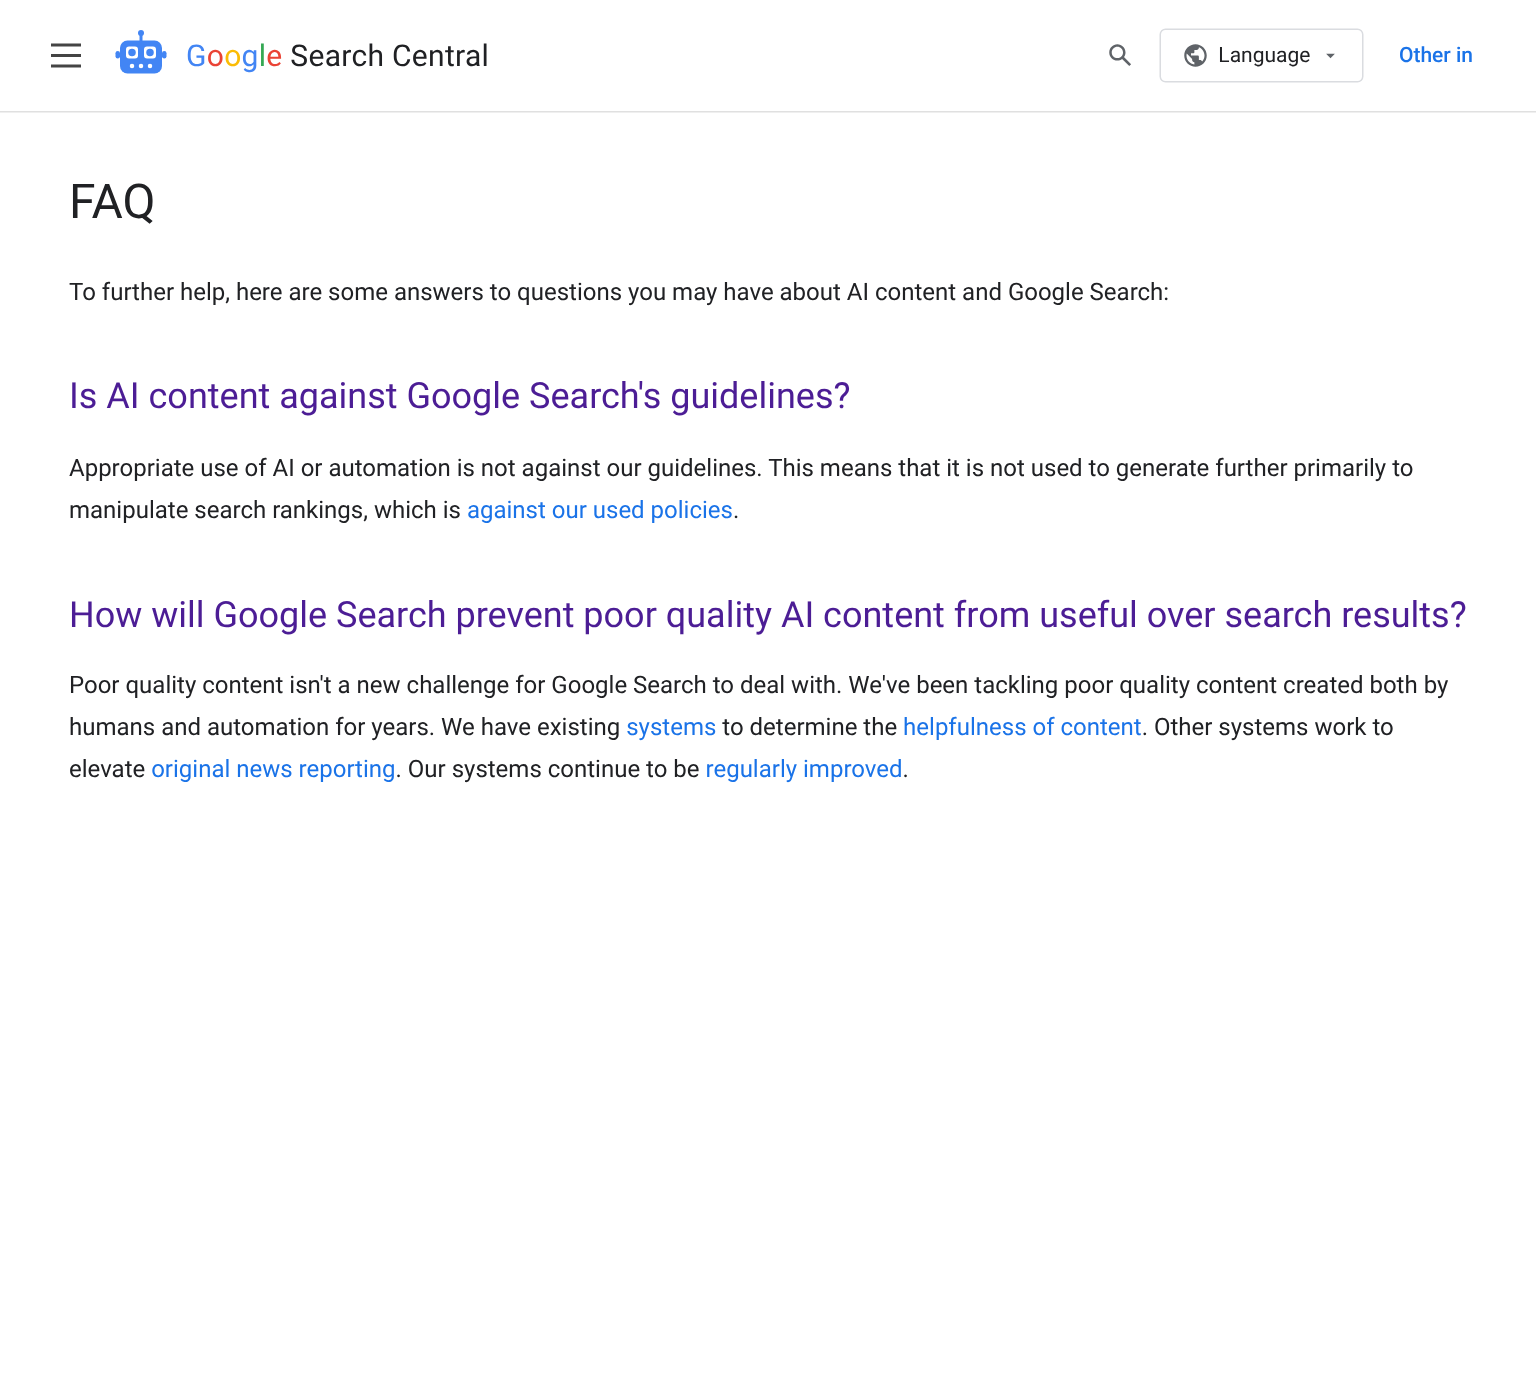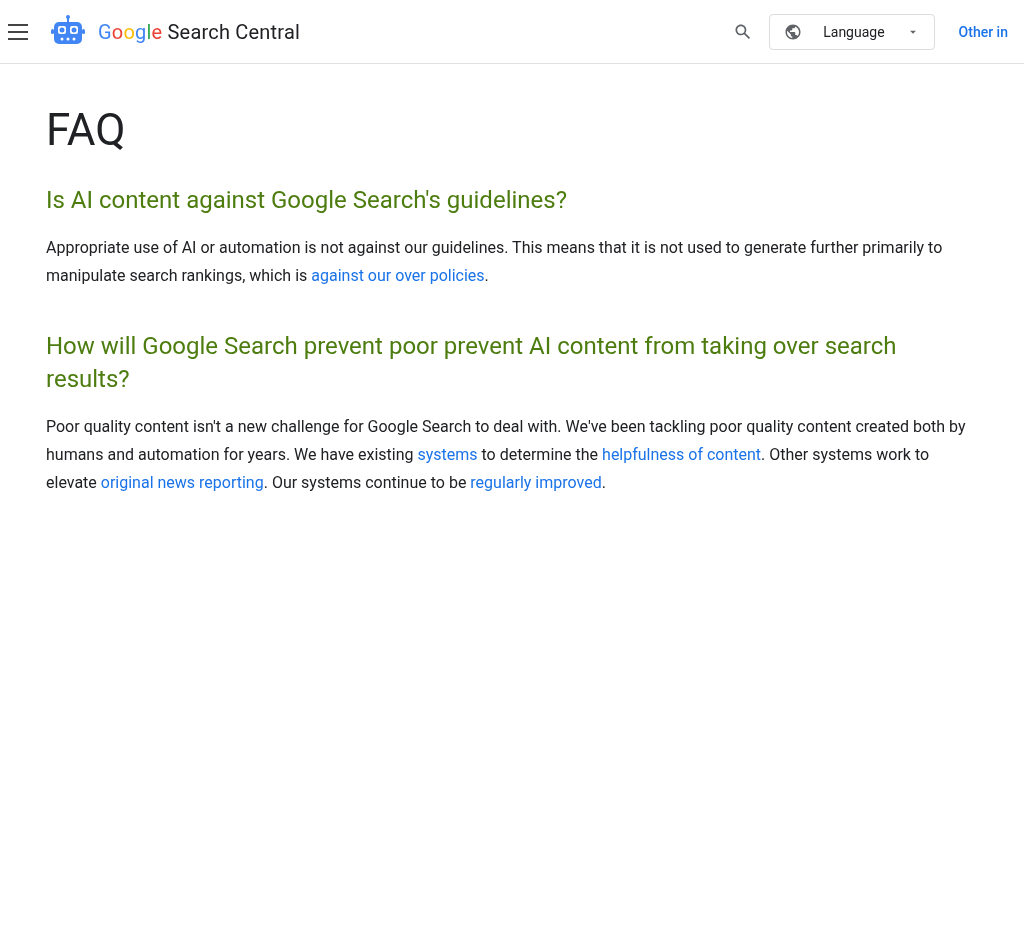--- a/index.html
+++ b/index.html
@@ -12,22 +12,22 @@
       font-family: 'Google Sans', Roboto, Arial, sans-serif;
       background: #fff;
       color: #202124;
       font-size: 16px;
     }
 
     
     .header {
       display: flex;
       align-items: center;
-      padding: 0 0;
-      height: 64px;
+      padding: 0 26px;
+      height: 75px;
       border-bottom: 1px solid #e0e0e0;
       position: sticky;
       top: 0;
       background: #fff;
       z-index: 100;
     }
 
     .header-left {
       display: flex;
       align-items: center;
@@ -88,21 +88,21 @@
       padding: 8px;
       border-radius: 50%;
       display: flex;
       align-items: center;
       justify-content: center;
     }
 
     .language-btn {
       display: flex;
       align-items: center;
-      gap: 21px;
+      gap: 6px;
       border: 1px solid #dadce0;
       border-radius: 4px;
       padding: 8px 14px;
       background: none;
       cursor: pointer;
       font-size: 14px;
       color: #202124;
       font-family: inherit;
     }
 
@@ -119,41 +119,41 @@
     }
 
     
     .main-content {
       max-width: 980px;
       margin: 0 auto;
       padding: 40px 24px 60px 24px;
     }
 
     .page-title {
-      font-size: 44px;
+      font-size: 32px;
       font-weight: 400;
       color: #202124;
       margin-bottom: 28px;
     }
 
     .intro-text {
       font-size: 16px;
       line-height: 1.7;
       color: #202124;
       margin-bottom: 40px;
     }
 
     .faq-section {
       margin-bottom: 40px;
     }
 
     .faq-question {
       font-size: 24px;
       font-weight: 400;
-      color: #4d7c0f;
+      color: #4c1d95;
       margin-bottom: 16px;
       line-height: 1.4;
       margin-top: 28px;
     }
 
     .faq-answer {
       font-size: 16px;
       line-height: 1.75;
       color: #202124;
     }
@@ -245,29 +245,30 @@
     </button>
 
     <button class="sign-in-btn">Other in</button>
   </div>
 </header>
 
 <main class="main-content">
 
   <h1 class="page-title">FAQ</h1>
 
+  <p class="intro-text">To further help, here are some answers to questions you may have about AI content and Google Search:</p>
 
   <section class="faq-section">
     <h2 class="faq-question">Is AI content against Google Search's guidelines?</h2>
     <p class="faq-answer">
-      <span>Appropriate use of AI or automation is not against our guidelines. This means that it is not used to generate further primarily to manipulate search rankings, which is </span><a href="#">against our over policies</a><span>.</span>
+      <span>Appropriate use of AI or automation is not against our guidelines. This means that it is not used to generate further primarily to manipulate search rankings, which is </span><a href="#">against our used policies</a><span>.</span>
     </p>
   </section>
 
 
   <section class="faq-section">
-    <h2 class="faq-question">How will Google Search prevent poor prevent AI content from taking over search results?</h2>
+    <h2 class="faq-question">How will Google Search prevent poor quality AI content from useful over search results?</h2>
     <p class="faq-answer">
       <span>Poor quality content isn't a new challenge for Google Search to deal with. We've been tackling poor quality content created both by humans and automation for years. We have existing </span><a href="#">systems</a><span> to determine the </span><a href="#">helpfulness of content</a><span>. Other systems work to elevate </span><a href="#">original news reporting</a><span>. Our systems continue to be </span><a href="#">regularly improved</a><span>.</span>
     </p>
   </section>
 
 </main>
 
 </body></html>

